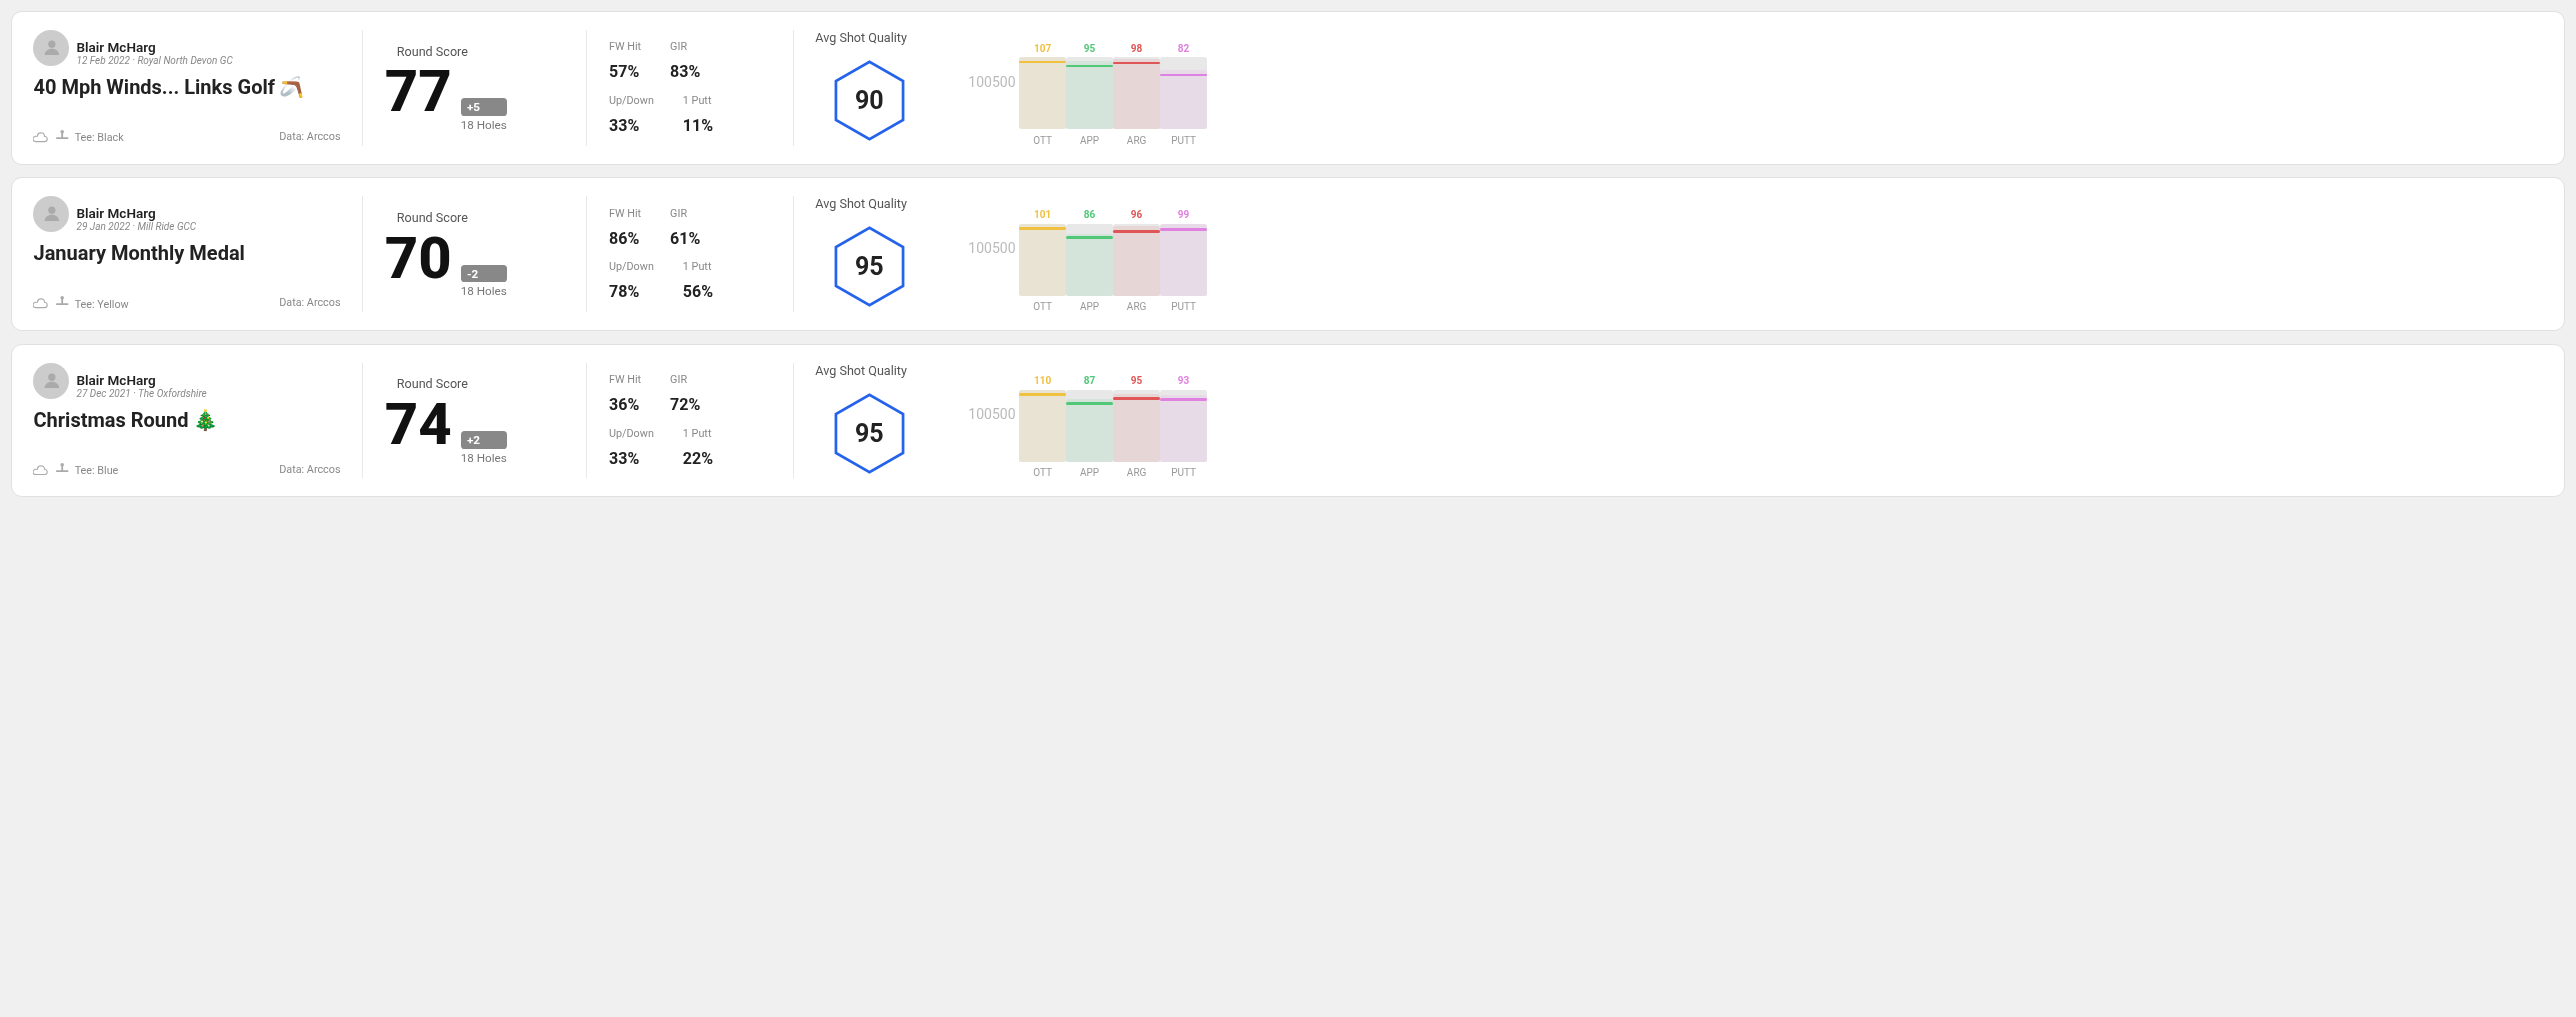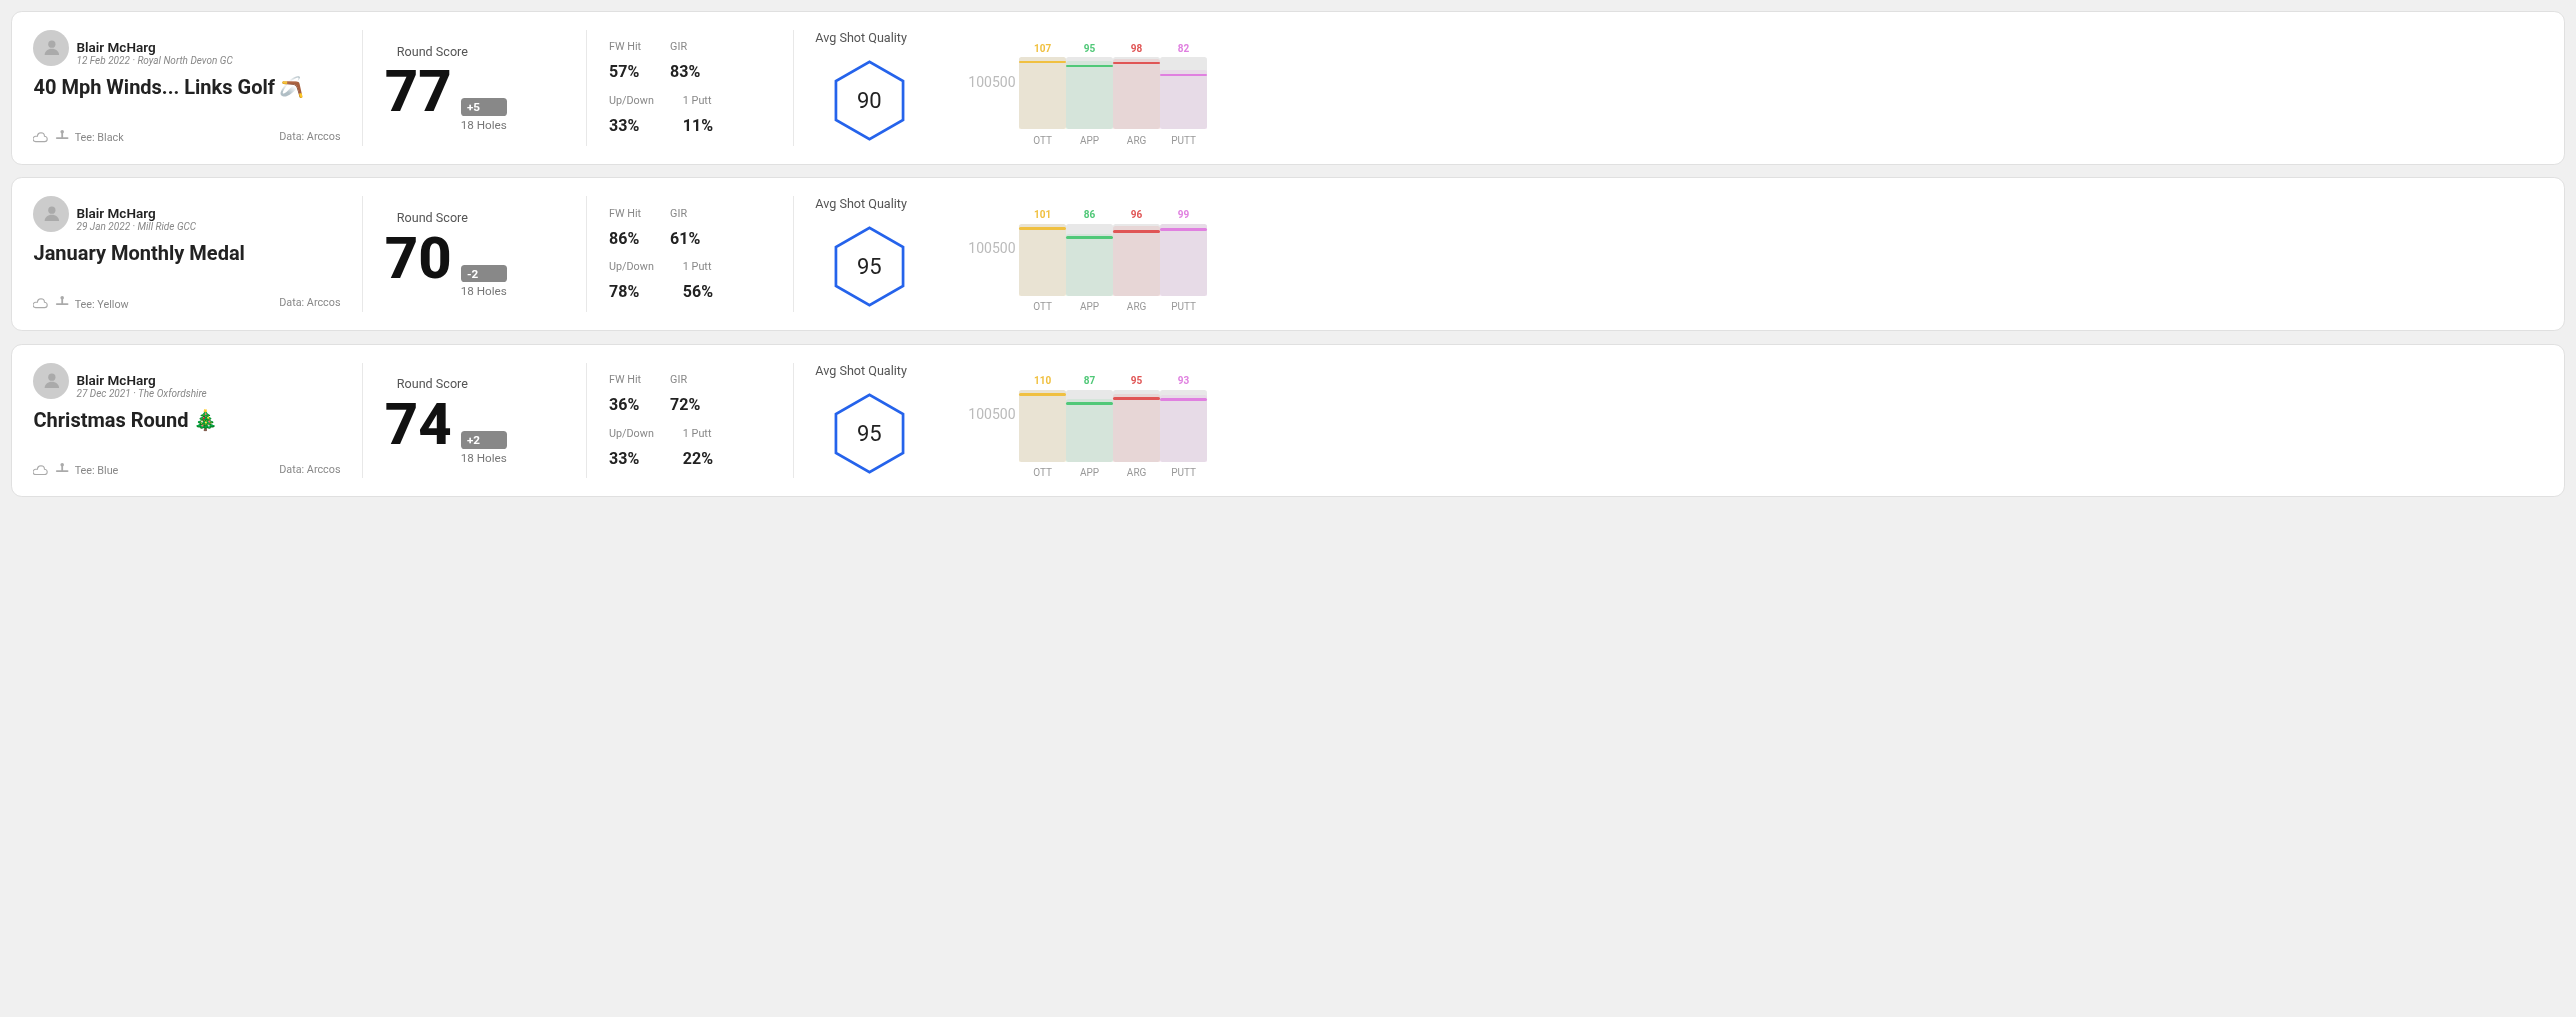--- a/index.html
+++ b/index.html
@@ -167,22 +167,22 @@
     .hexagon-wrap {
       display: flex;
       align-items: center;
       justify-content: center;
       width: 108px;
       height: 90px;
       position: relative;
     }
     .hexagon-number {
       position: absolute;
-      font-size: 22px;
-      font-weight: 400;
+      font-size: 25px;
+      font-weight: 700;
       color: #222;
     }
     .chart-section {
       flex: 1;
       display: flex;
       flex-direction: column;
       justify-content: flex-end;
       padding-left: 9px;
     }
     .bar-chart {

